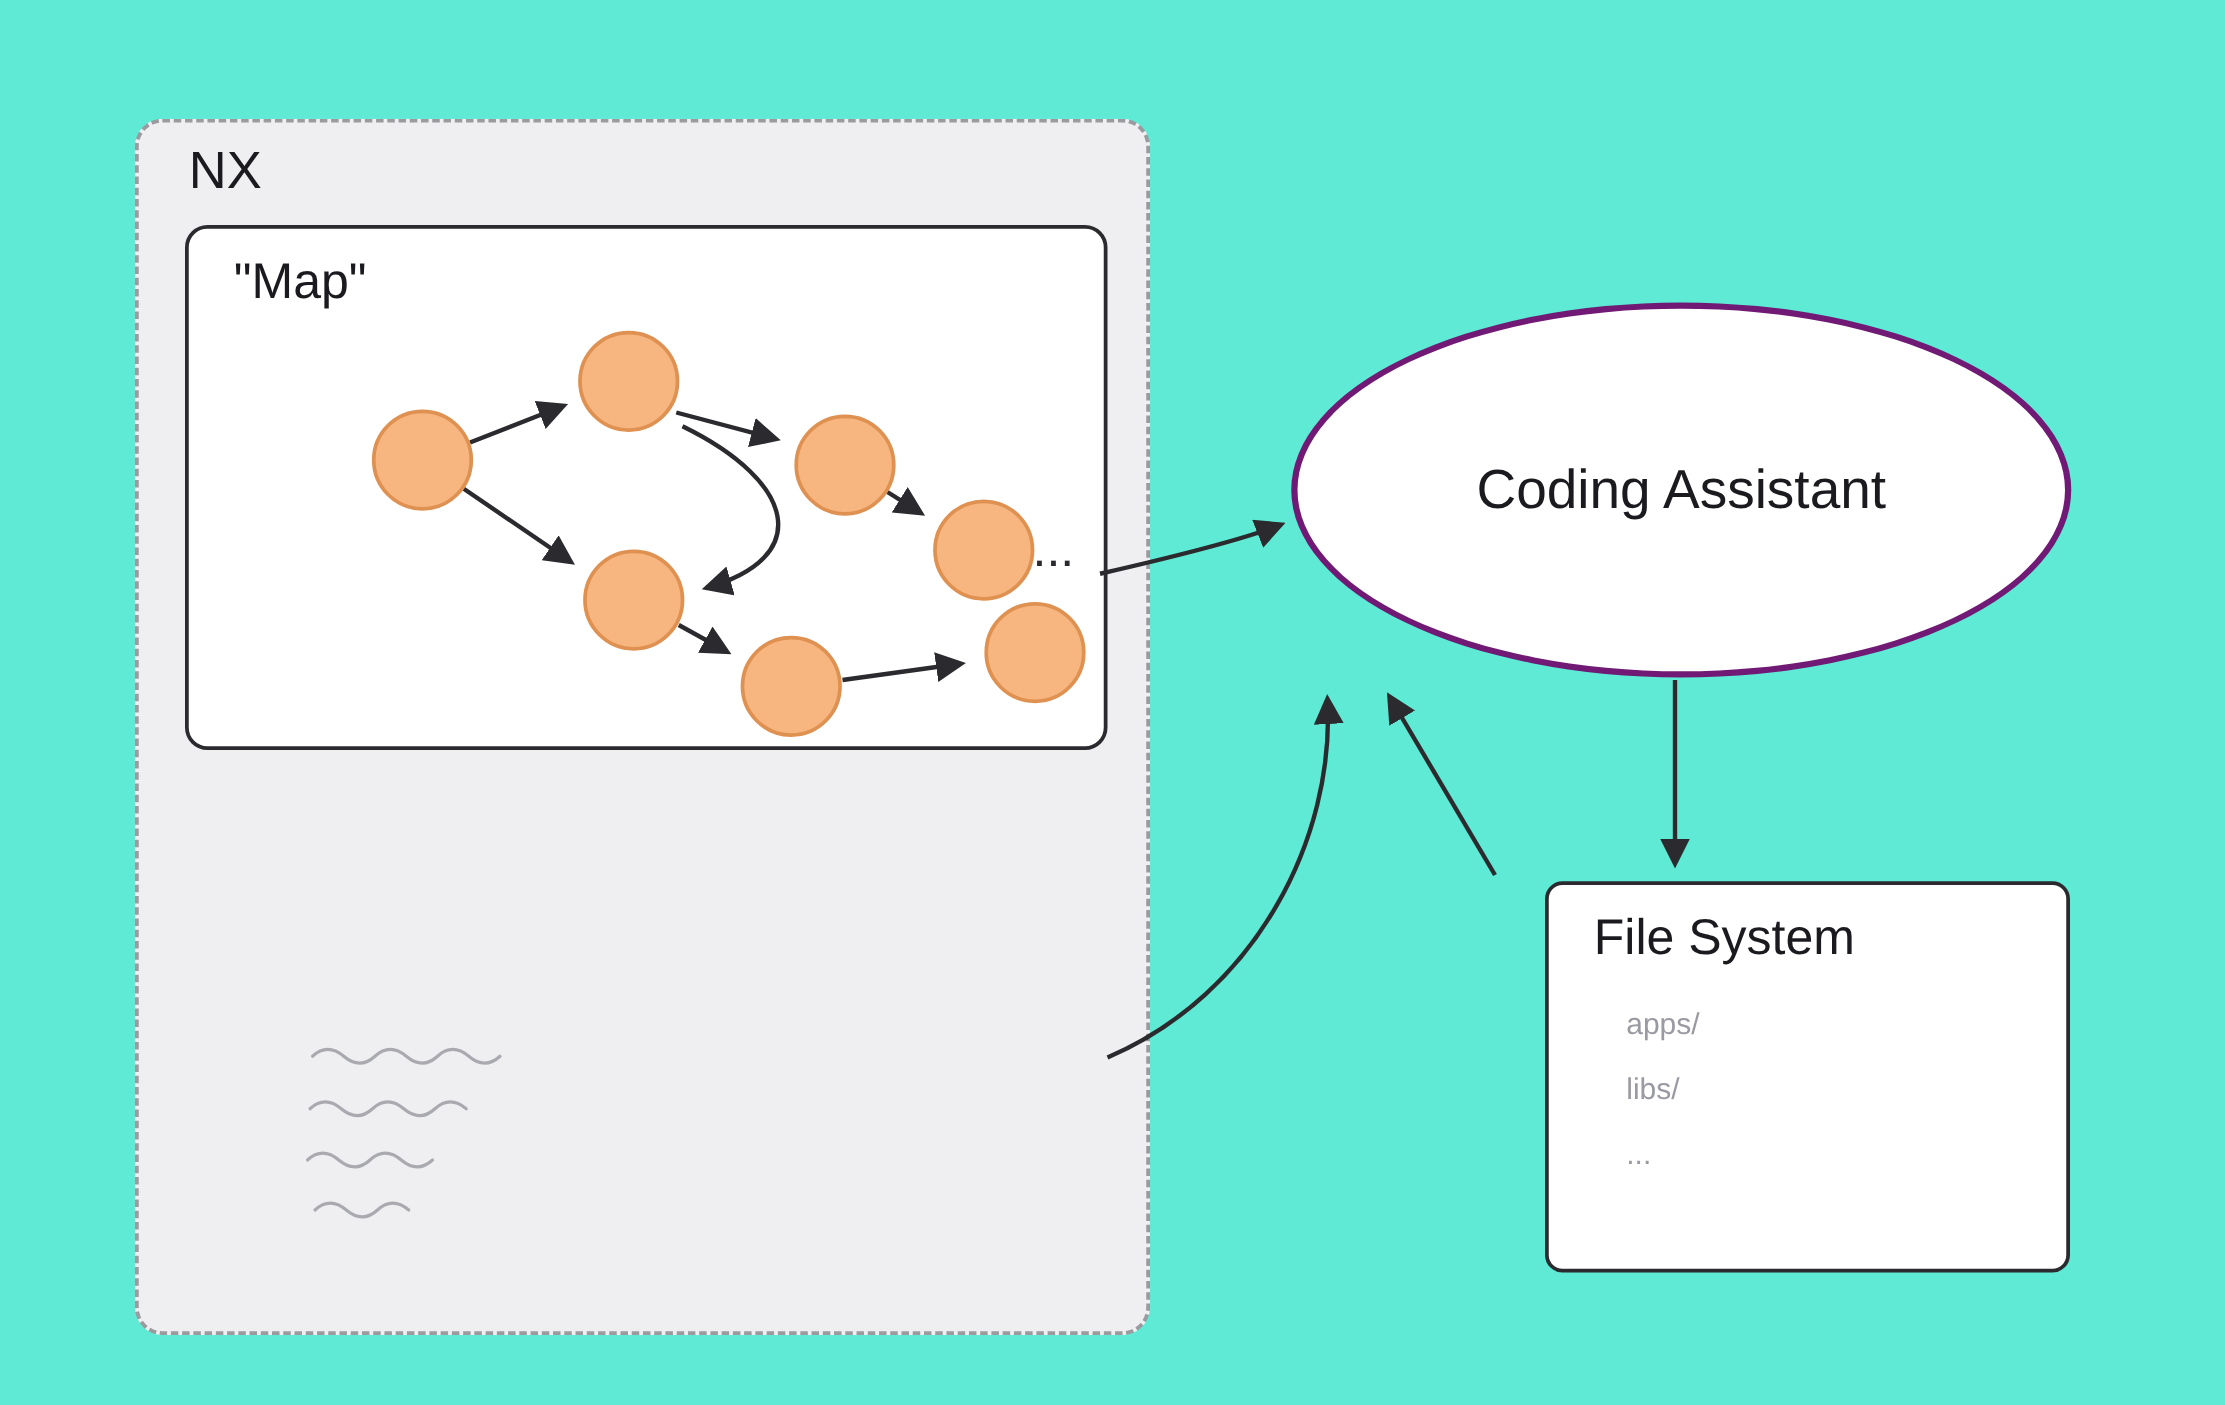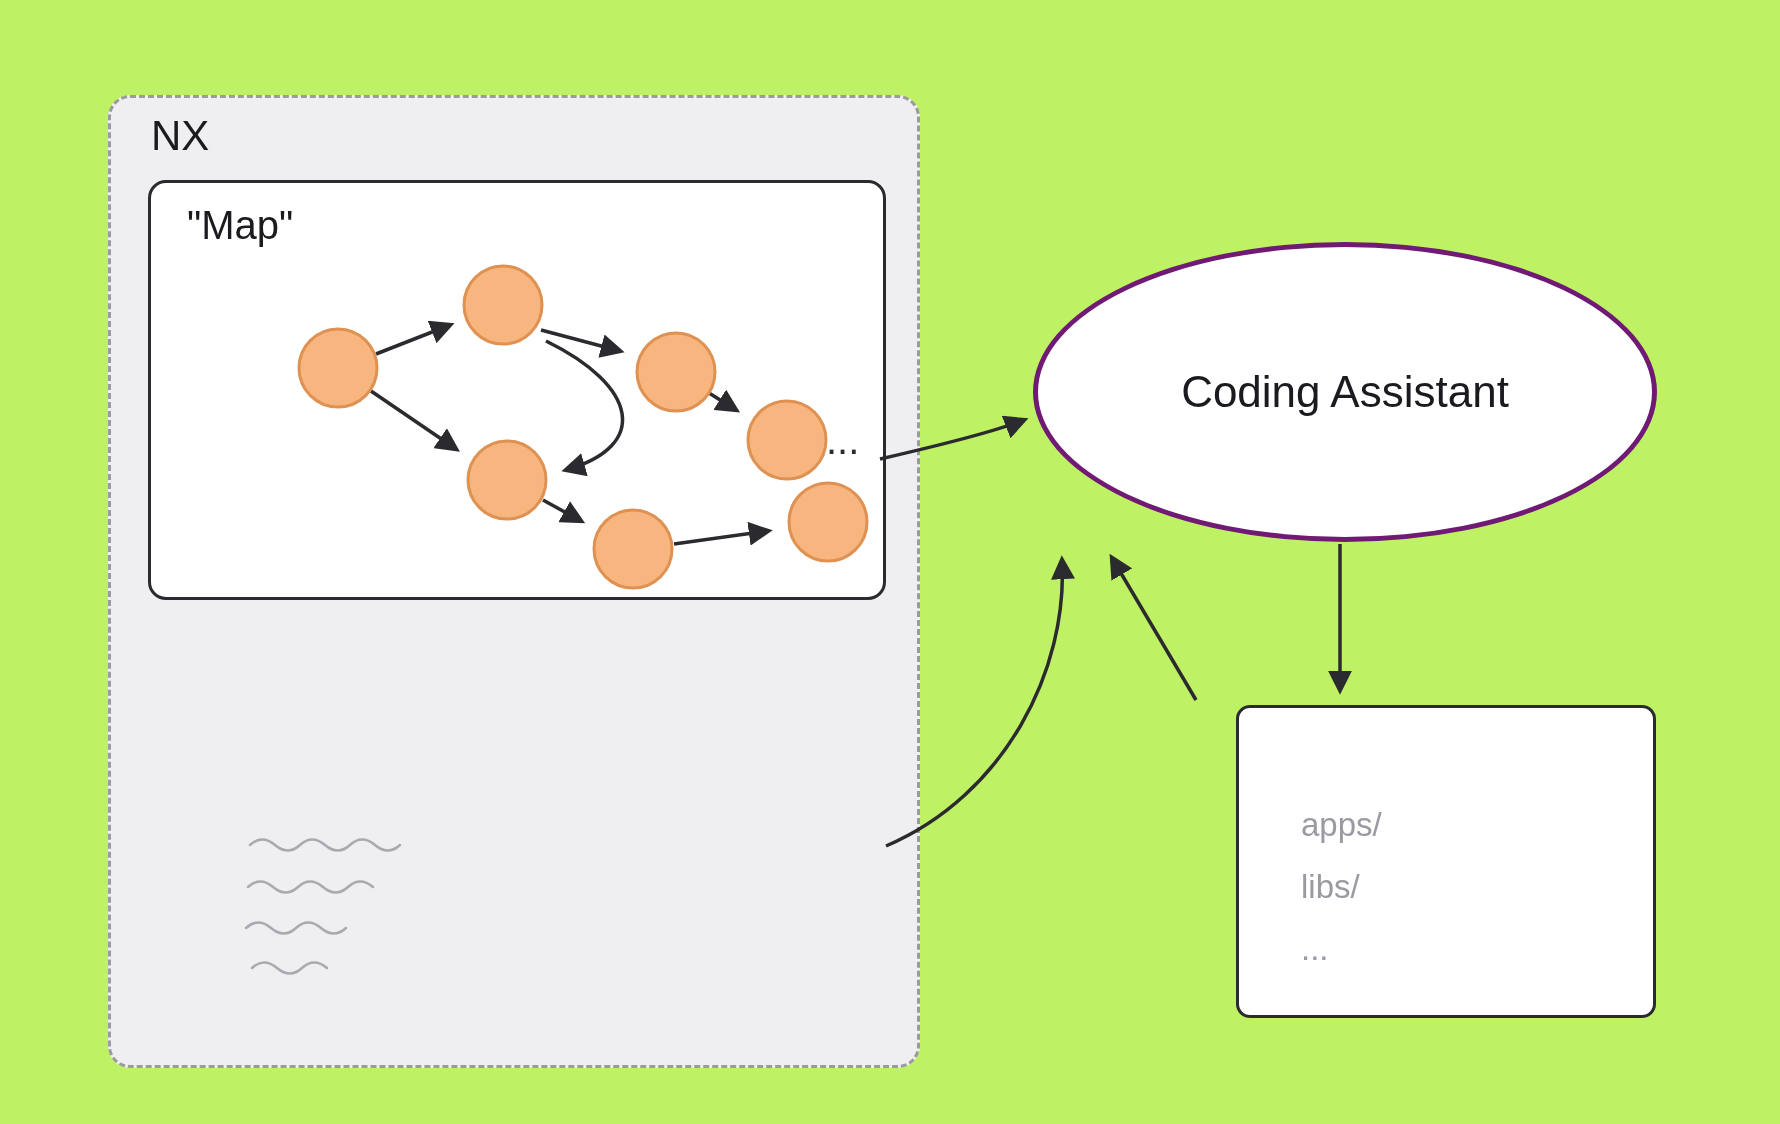--- a/index.html
+++ b/index.html
@@ -6,21 +6,21 @@
   body{
     background:#F7F7FA;
     font-family:"Liberation Sans", sans-serif;
     color:#1B1B1F;
   }
   .canvas{
     position:relative;
     width:1780px;
     height:1124px;
     overflow:hidden;
-    background:#bef264;
+    background:#5eead4;
   }
   
   .nx-box{
     position:absolute;
     left:108px; top:95px;
     width:812px; height:973px;
     background:#EFEFF2;
     border:3px dashed #9B9B9F;
     border-radius:22px;
     box-sizing:border-box;
@@ -75,21 +75,21 @@
   }
   
   .fs-entries{
     position:absolute;
     left:62px; top:98px;
     display:flex;
     flex-direction:column;
     gap:24px;
   }
   .fs-entry{
-    font-size:33px;
+    font-size:24px;
     color:#9A9AA2;
   }
   
   .overlay{
     position:absolute;
     inset:0;
     width:1780px;
     height:1124px;
     z-index:5;
     pointer-events:none;
@@ -124,20 +124,21 @@
     <div class="box-title">"Map"</div>
   </div>
   <span class="map-ellipsis">...</span>
 
 
   <div class="ellipse">
     <span>Coding Assistant</span>
   </div>
 
   <div class="white-box fs-box">
+    <div class="box-title">File System</div>
     <div class="fs-entries">
       <div class="fs-entry">apps/</div>
       <div class="fs-entry">libs/</div>
       <div class="fs-entry">...</div>
     </div>
   </div>
 
   <svg class="overlay" viewBox="0 0 1780 1124" xmlns="http://www.w3.org/2000/svg">
     <defs>
       <marker id="arrow" viewBox="0 0 10 10" refX="8" refY="5" markerWidth="24" markerHeight="24" markerUnits="userSpaceOnUse" orient="auto-start-reverse">

